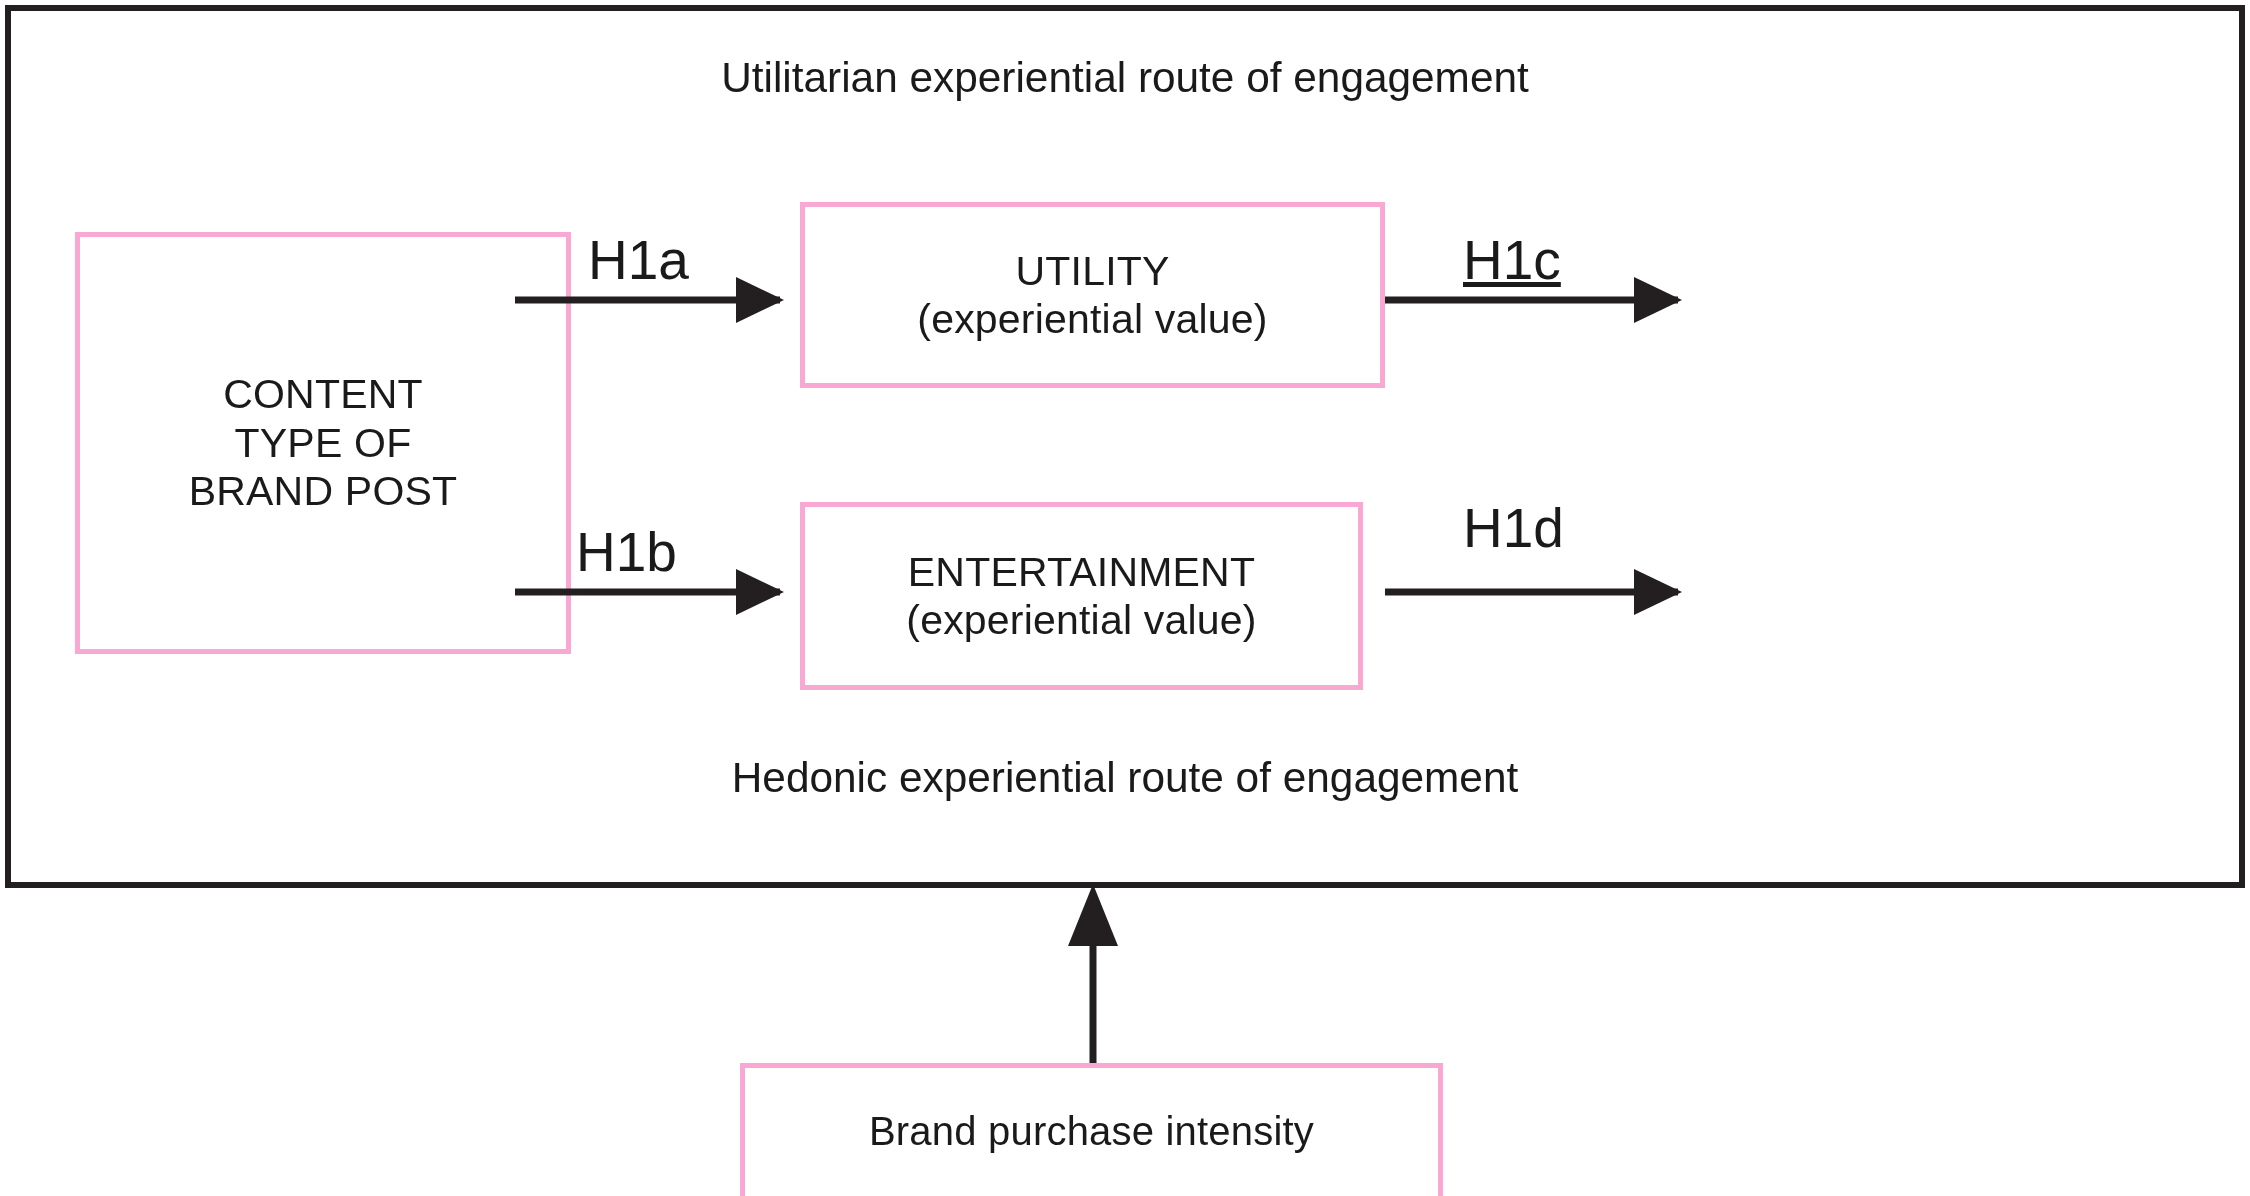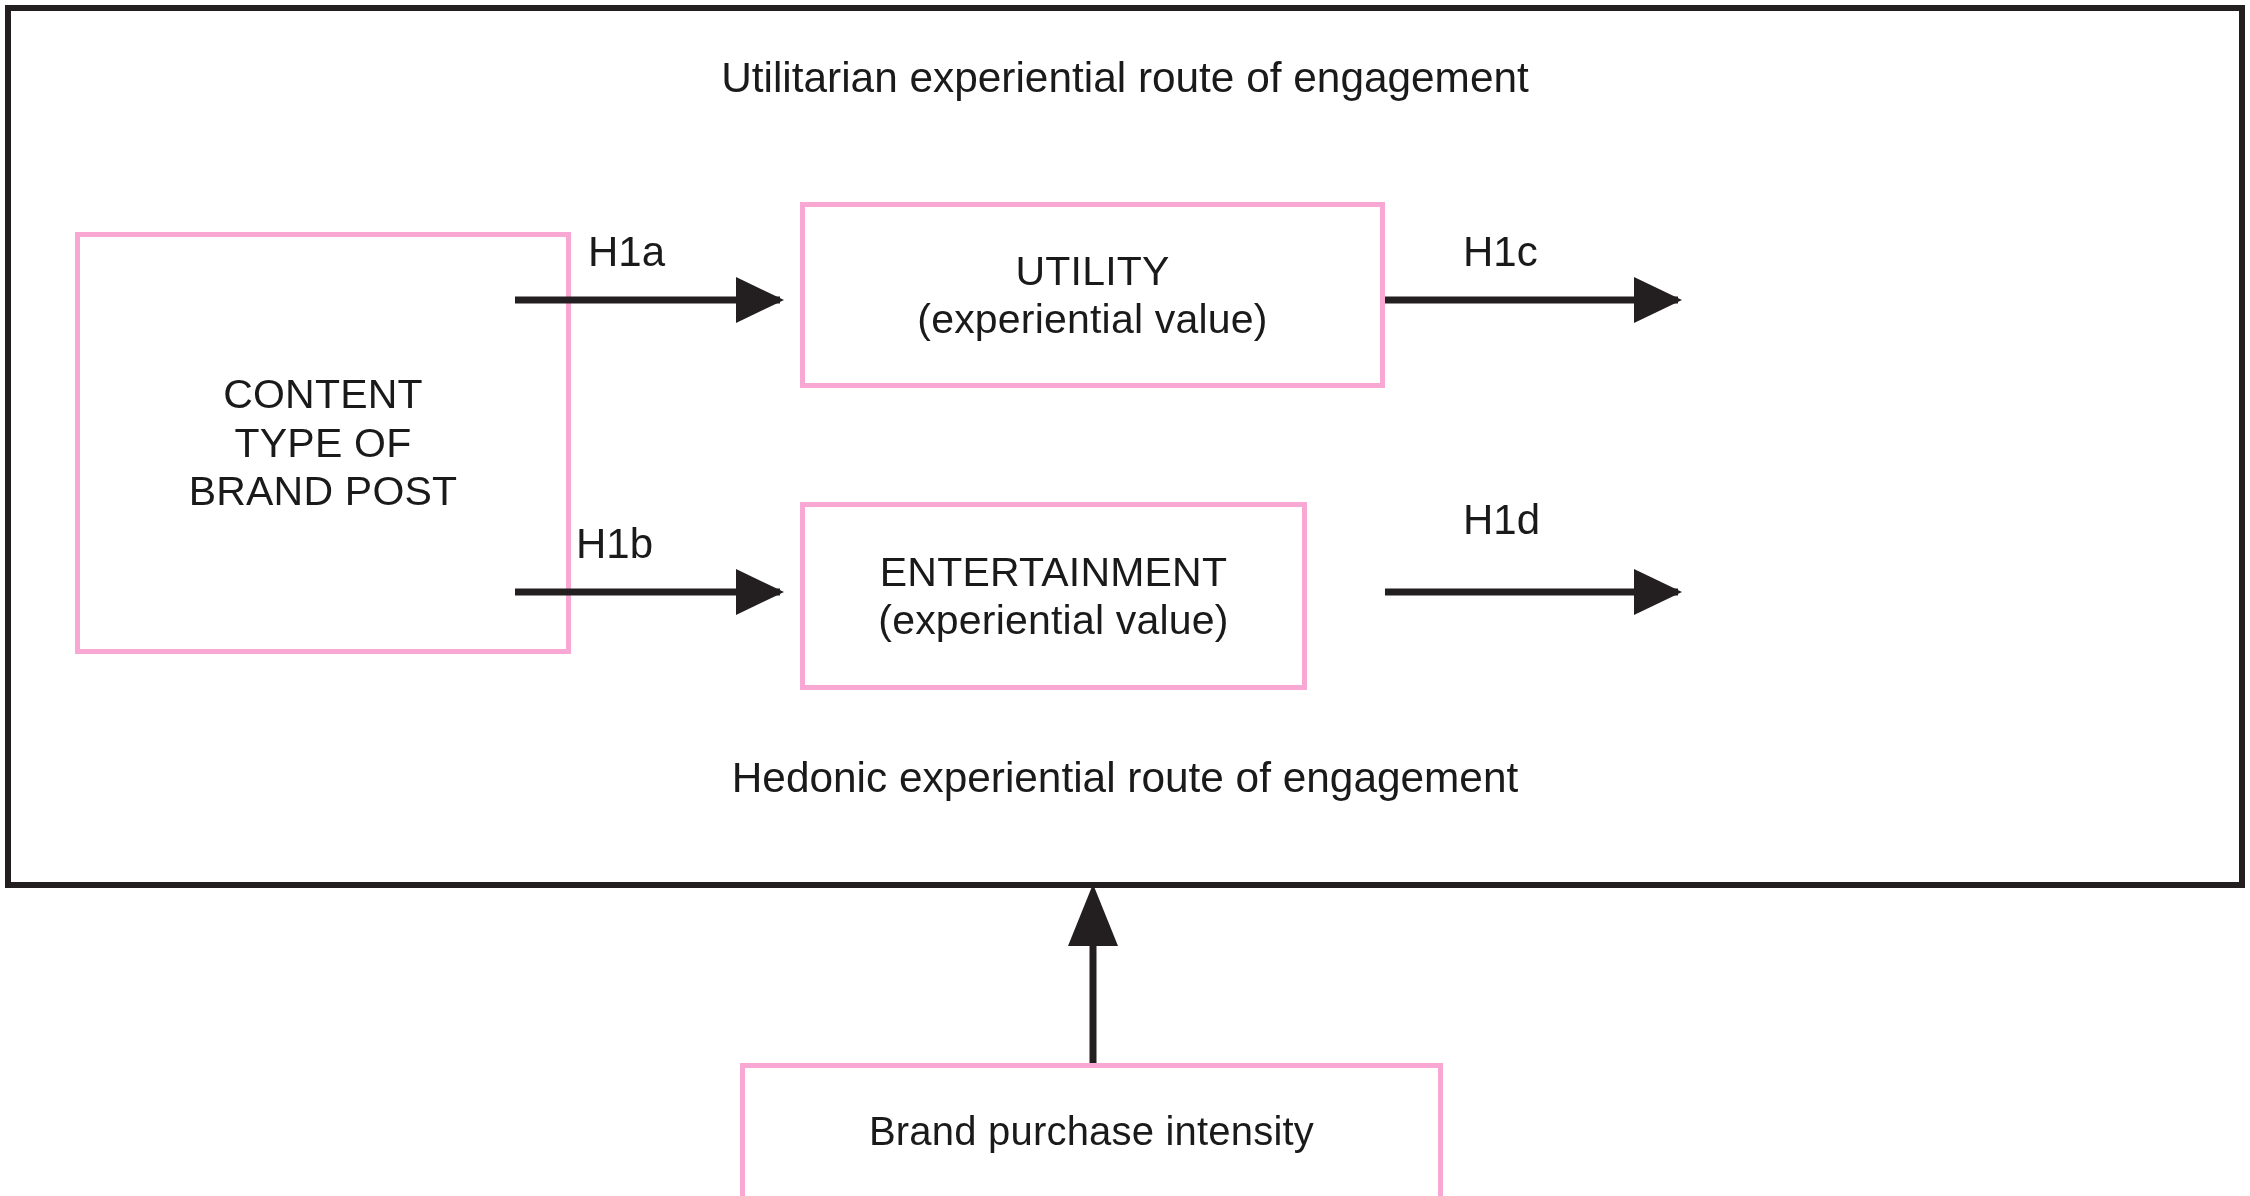--- a/index.html
+++ b/index.html
@@ -41,21 +41,21 @@
     text-align: center;
   }
   .box .box-label {
     line-height: 1.18;
     white-space: pre-line;
     letter-spacing: 0.2px;
   }
 
   #box-content-type  { left: 75px;  top: 232px;  width: 496px; height: 422px; }
   #box-utility       { left: 800px; top: 202px;  width: 585px; height: 186px; }
-  #box-entertainment { left: 800px; top: 502px;  width: 507px; height: 188px; text-align: center; }
+  #box-entertainment { left: 800px; top: 502px;  width: 563px; height: 188px; text-align: center; }
   #box-engagement    { left: 1682px;top: 232px;  width: 486px; height: 422px; }
   #box-moderator     { left: 740px; top: 1063px; width: 703px; height: 133px;
                        border-bottom: none; }
 
   #box-content-type .box-label,
   #box-utility .box-label,
   #box-entertainment .box-label,
   #box-engagement .box-label {
     font-size: 41px;
   }
@@ -70,26 +70,26 @@
     transform-origin: center;
   }
   #caption-utilitarian { left: 0; top: 53px;  width: 2250px; text-align: center; }
   #caption-hedonic     { left: 0; top: 753px; width: 2250px; text-align: center; }
   #caption-utilitarian .cap-inner,
   #caption-hedonic .cap-inner { display: inline-block; }
 
   
   .hyp-label {
     position: absolute;
-    font-size: 42px;
+    font-size: 55px;
     white-space: nowrap;
   }
   #label-h1a { left: 588px;  top: 228px; }
   #label-h1b { left: 576px;  top: 520px; }
-  #label-h1c { left: 1463px; top: 228px; }
+  #label-h1c { left: 1463px; top: 228px; text-decoration: underline; }
   #label-h1d { left: 1463px; top: 496px; text-align: center; }
   #label-h2  { left: 1133px; top: 960px; }
 
   
   #arrow-layer {
     position: absolute;
     left: 0; top: 0;
     width: 2250px; height: 1196px;
     pointer-events: none;
   }

